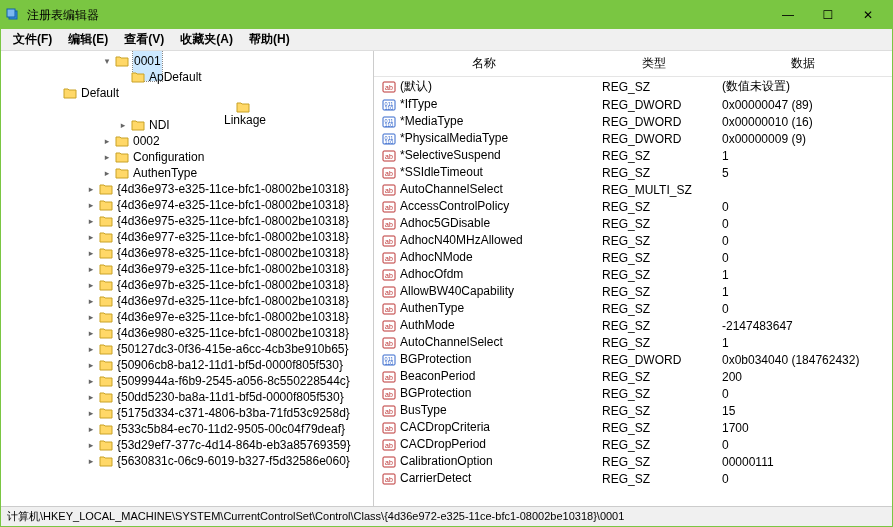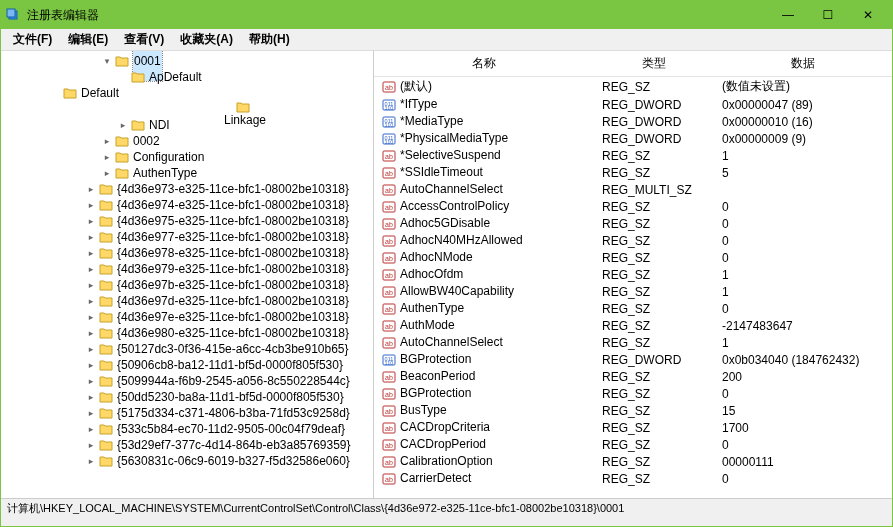--- a/index.html
+++ b/index.html
@@ -17,21 +17,21 @@
   .node { display: flex; align-items: center; height: 16px; white-space: nowrap; cursor: pointer; }
   .expander { width: 12px; height: 12px; margin-right: 2px; display: flex; align-items: center; justify-content: center; font-size: 9px; color: #666; }
   .folder-icon { width: 14px; height: 12px; margin-right: 4px; display: inline-flex; align-items: center; justify-content: center; }
   .node-label { font-size: 12px; }
   .node.selected .node-label { background: #cce8ff; outline: 1px dotted #888; padding: 13px 1px; }
   .list-pane { flex: 1; overflow: auto; background: #fff; }
   table { width: 100%; border-collapse: collapse; }
   thead th { text-align: center; font-weight: normal; padding: 4px 8px; background: #fff; border-bottom: 1px solid #e5e5e5; position: sticky; top: 0; font-size: 12px; margin-left: 32px; }
   tbody td { padding: 1px 8px; height: 17px; font-size: 12px; white-space: nowrap; }
   .val-icon { width: 14px; height: 14px; margin-right: 4px; vertical-align: middle; display: inline-flex; }
-  .statusbar { height: 28px; background: #f0f0f0; border-top: 1px solid #ccc; padding: 2px 6px; font-size: 11px; overflow: hidden; text-overflow: ellipsis; white-space: nowrap; }
+  .statusbar { height: 20px; background: #f0f0f0; border-top: 1px solid #ccc; padding: 2px 6px; font-size: 11px; overflow: hidden; text-overflow: ellipsis; white-space: nowrap; }
   .tree-pane::-webkit-scrollbar, .list-pane::-webkit-scrollbar { width: 16px; height: 16px; }
   .tree-pane::-webkit-scrollbar-thumb, .list-pane::-webkit-scrollbar-thumb { background: #c1c1c1; }
   .tree-pane::-webkit-scrollbar-track, .list-pane::-webkit-scrollbar-track { background: #f1f1f1; }
   .tree-pane::-webkit-scrollbar-button, .list-pane::-webkit-scrollbar-button { background: #f1f1f1; height:16px; width:16px; border:1px solid #ddd;}
 </style>
 </head>
 <body>
 
 <div class="titlebar">
   <span class="app-icon">

